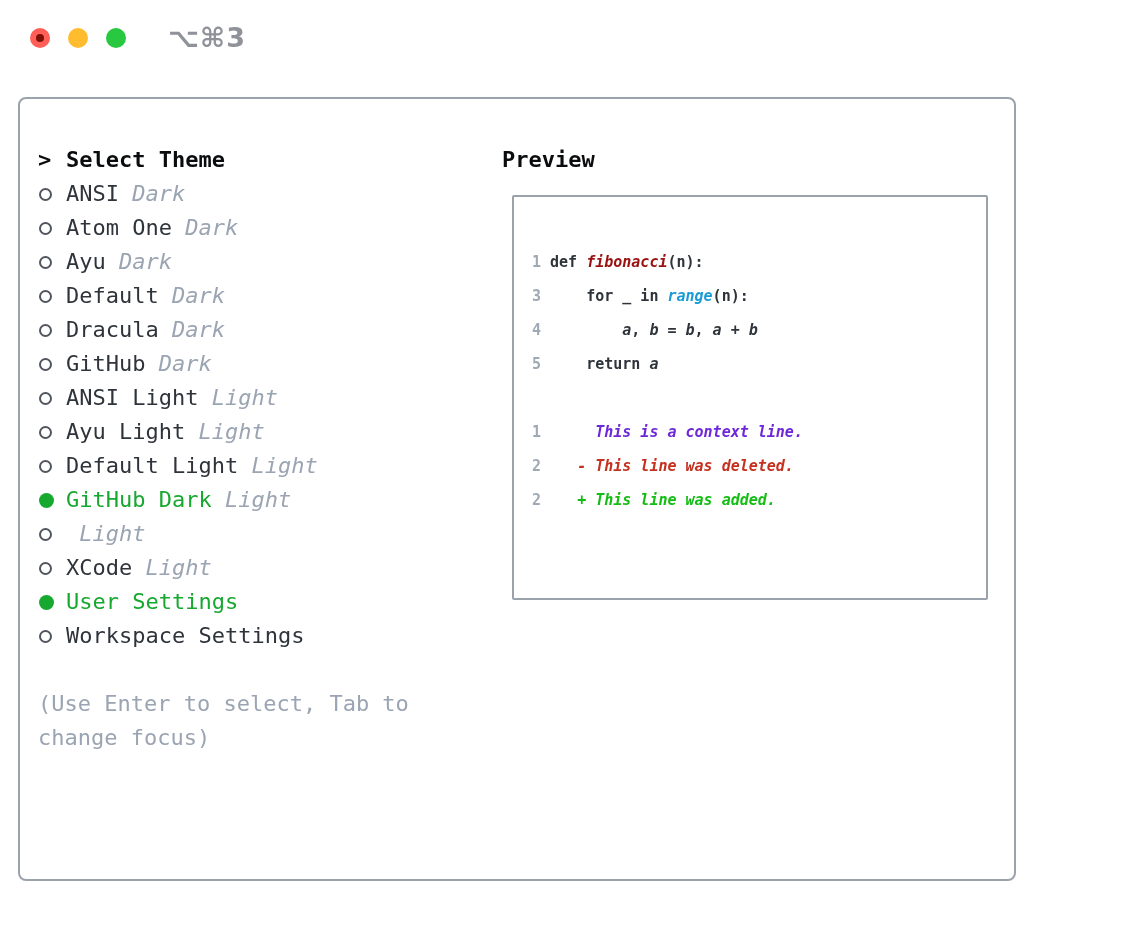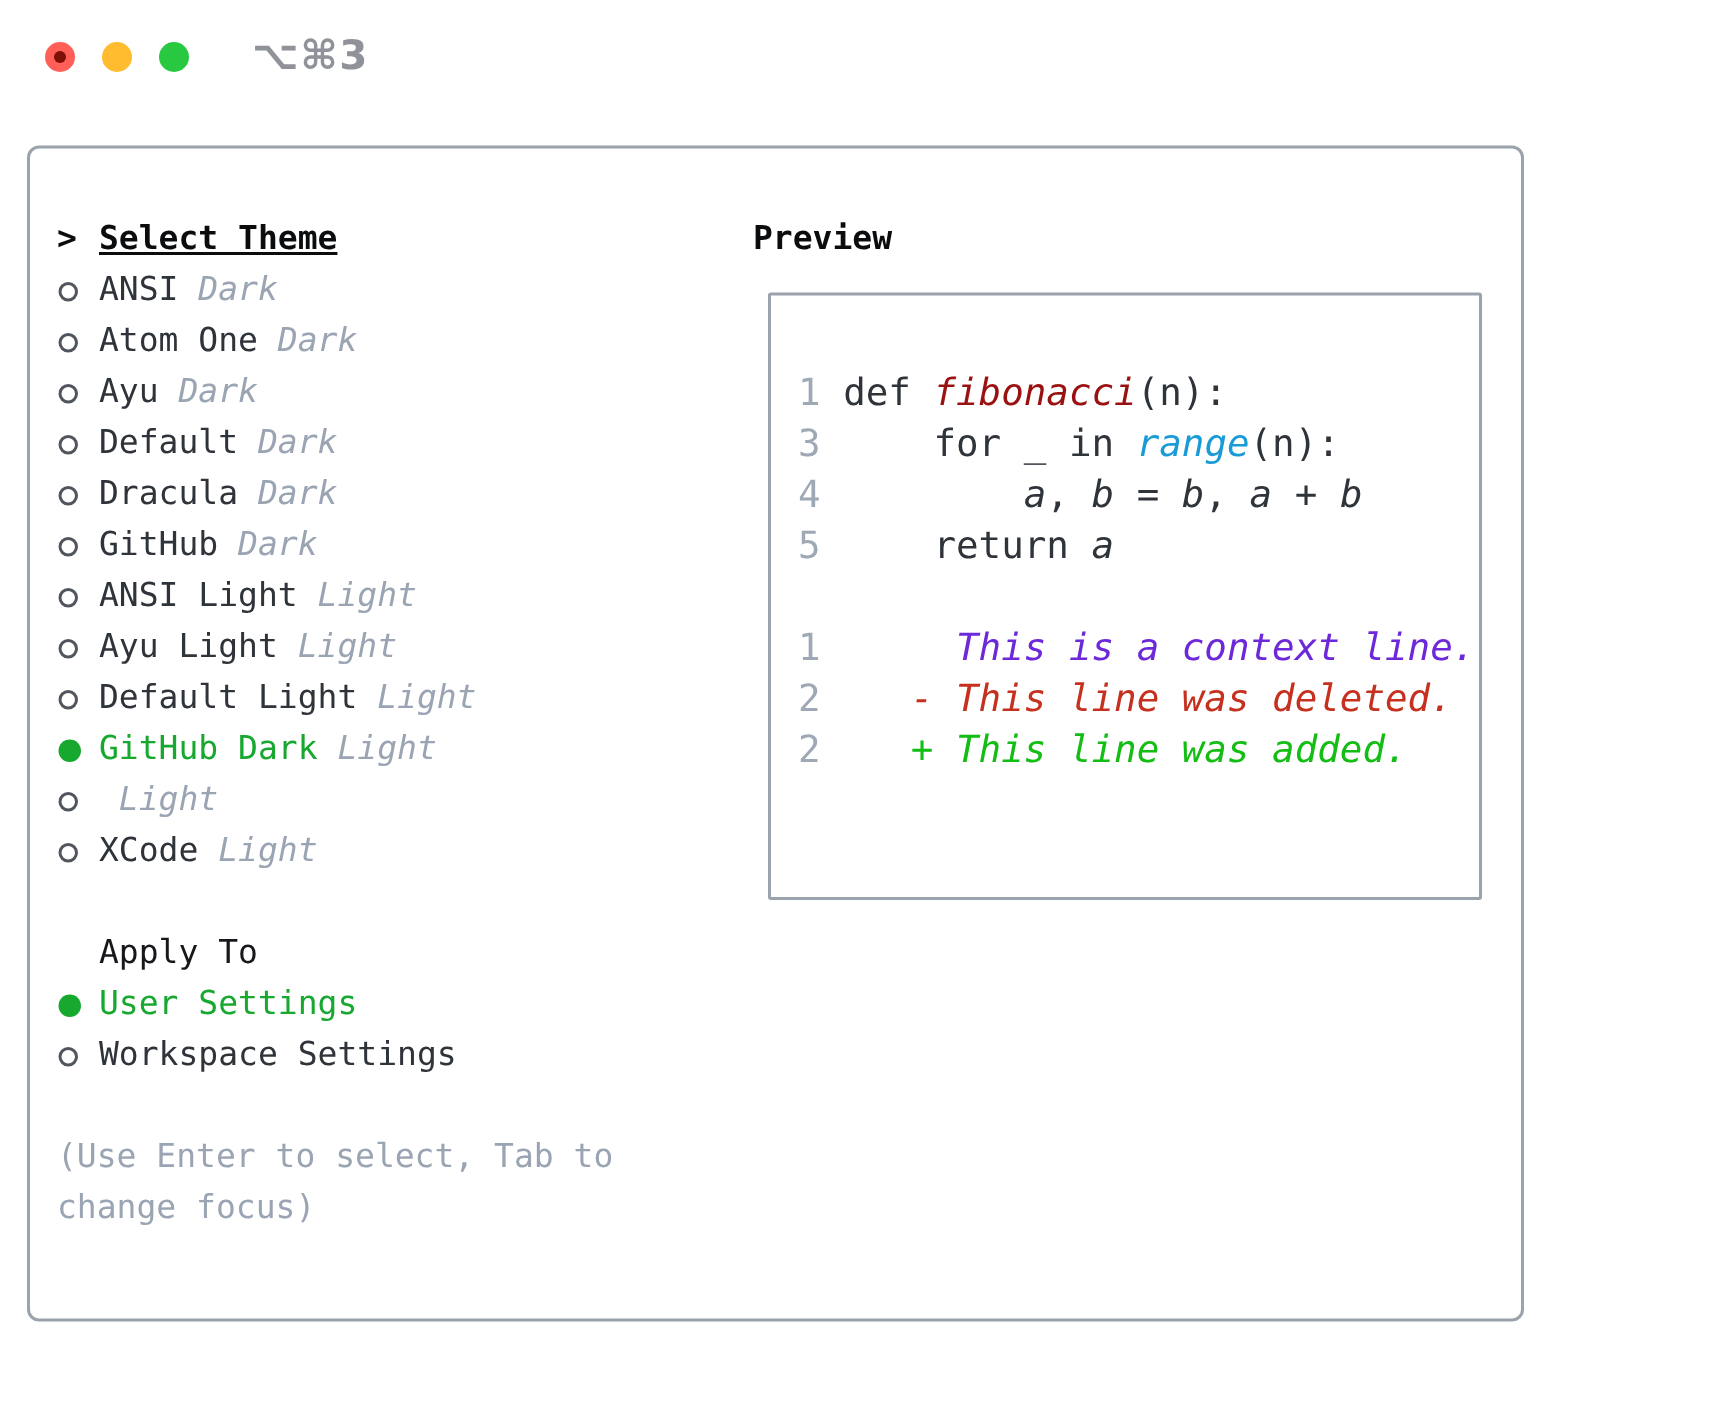--- a/index.html
+++ b/index.html
@@ -65,21 +65,21 @@
   }
   .left-col{width:462px;flex:none;}
   .row{display:flex;align-items:center;height:34px;white-space:pre;}
   .marker-col{width:28px;flex:none;display:flex;align-items:center;}
   .prompt{font-weight:bold;color:var(--heading);}
   .radio{
     width:13px;height:13px;border-radius:50%;
     border:2px solid #51565e;background:transparent;margin-left:1px;
   }
   .radio.sel{border:none;width:15px;height:15px;background:var(--green);}
-  .header-label{font-weight:bold;color:var(--heading);text-decoration:underline;}
+  .header-label{font-weight:bold;color:var(--heading);}
   .item-label{color:var(--ink);}
   .item-label.green{color:var(--green);}
   .suffix{color:var(--muted);font-style:italic;}
   .apply-header{color:#16181c;}
   .gap-above{margin-top:34px;}
   .help{
     margin-top:34px;
     max-width:420px;
     color:var(--muted);
     white-space:normal;
@@ -93,21 +93,21 @@
   }
   .preview-box{
     margin-top:18px;margin-left:12px;
     width:476px;height:405px;
     border:2px solid var(--border);
     border-radius:2px;
     padding:48px 0 0 18px;
     background:#fff;
     overflow:hidden;
   }
-  .code-line{height:34px;line-height:34px;white-space:pre;font-size:25px;}
+  .code-line{height:34px;line-height:34px;white-space:pre;font-size:15px;font-weight:bold;}
   .code-line.blank{}
   .ln{display:inline-block;width:2ch;color:var(--linenum);}
   .tok-p{color:var(--ink);}
   .tok-fn{color:var(--fn-red);font-style:italic;}
   .tok-v{color:var(--ink);font-style:italic;}
   .tok-n{color:var(--num-teal);}
   .tok-b{color:var(--builtin-blue);font-style:italic;}
   .diff-context{color:#6d28d9;font-style:italic;}
   .diff-deleted{color:var(--diff-red);font-style:italic;}
   .diff-added{color:var(--diff-green);font-style:italic;}
@@ -143,24 +143,20 @@
             <div class="row"><span class="marker-col"><span class="radio"></span></span><span class="item-label">Dracula</span><span class="suffix"> Dark</span></div>
             <div class="row"><span class="marker-col"><span class="radio"></span></span><span class="item-label">GitHub</span><span class="suffix"> Dark</span></div>
             <div class="row"><span class="marker-col"><span class="radio"></span></span><span class="item-label">ANSI Light</span><span class="suffix"> Light</span></div>
             <div class="row"><span class="marker-col"><span class="radio"></span></span><span class="item-label">Ayu Light</span><span class="suffix"> Light</span></div>
             <div class="row"><span class="marker-col"><span class="radio"></span></span><span class="item-label">Default Light</span><span class="suffix"> Light</span></div>
             <div class="row"><span class="marker-col"><span class="radio sel"></span></span><span class="item-label green">GitHub Dark</span><span class="suffix"> Light</span></div>
             <div class="row"><span class="marker-col"><span class="radio"></span></span><span class="suffix"> Light</span></div>
             <div class="row"><span class="marker-col"><span class="radio"></span></span><span class="item-label">XCode</span><span class="suffix"> Light</span></div>
           </div>
 
-        <div class="row gap-above">
-          <span class="marker-col"></span>
-          <span class="apply-header">Apply To</span>
-        </div>
 
         <div>
             <div class="row"><span class="marker-col"><span class="radio sel"></span></span><span class="item-label green">User Settings</span></div>
             <div class="row"><span class="marker-col"><span class="radio"></span></span><span class="item-label">Workspace Settings</span></div>
           </div>
 
         <div class="help">(Use Enter to select, Tab to change focus)</div>
       </div>
 
       <div class="right-col">

